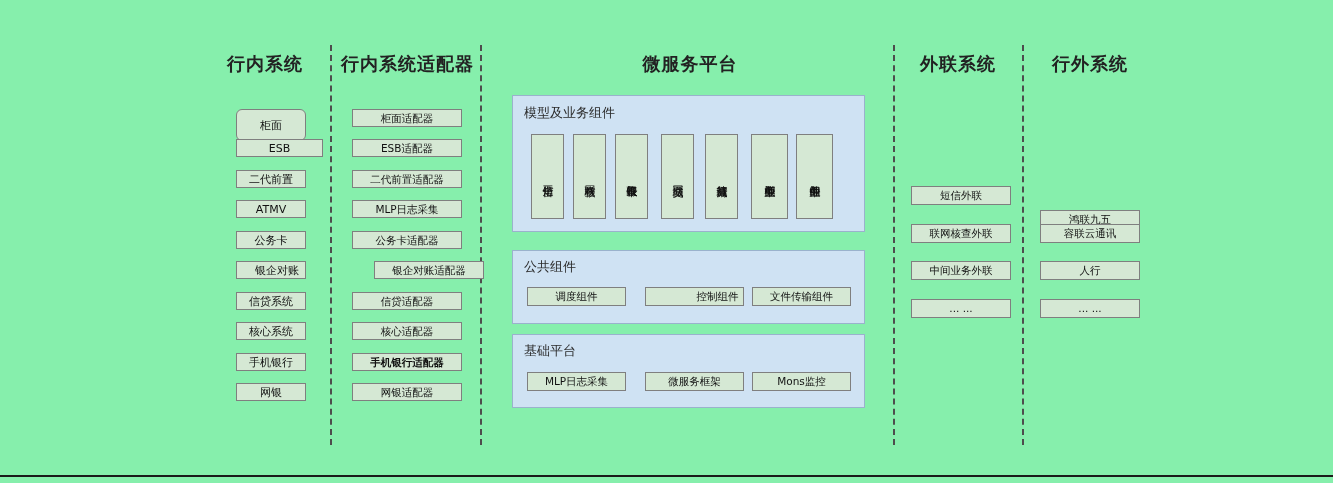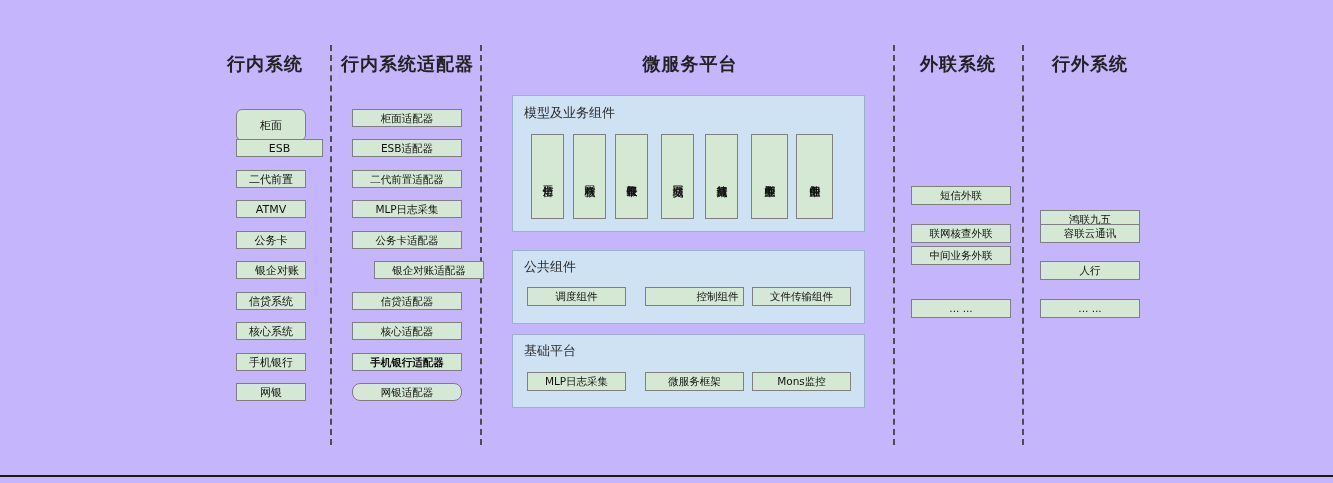--- a/index.html
+++ b/index.html
@@ -9,21 +9,21 @@
     background: #ffffff;
   }
   body {
     font-family: "DejaVu Sans", "Liberation Sans", sans-serif;
     color: #1a1a1a;
   }
   #canvas {
     position: relative;
     width: 1333px;
     height: 483px;
-    background: #c4b5fd;
+    background: #86efac;
     overflow: hidden;
   }
 
   
   .vsep {
     position: absolute;
     top: 45px;
     height: 400px;
     width: 0;
     border-left: 2px dashed #4d4d4d;
@@ -121,21 +121,21 @@
 
   <div class="node small" style="left:352px; top:109px; width:110px; height:18px;">柜面适配器</div>
   <div class="node small" style="left:352px; top:139px; width:110px; height:18px;">ESB适配器</div>
   <div class="node small" style="left:352px; top:170px; width:110px; height:18px;">二代前置适配器</div>
   <div class="node small" style="left:352px; top:200px; width:110px; height:18px;">MLP日志采集</div>
   <div class="node small" style="left:352px; top:231px; width:110px; height:18px;">公务卡适配器</div>
   <div class="node small" style="left:352px; top:261px; width:110px; height:18px;margin-left:22px;">银企对账适配器</div>
   <div class="node small" style="left:352px; top:292px; width:110px; height:18px;">信贷适配器</div>
   <div class="node small" style="left:352px; top:322px; width:110px; height:18px;">核心适配器</div>
   <div class="node small" style="left:352px; top:353px; width:110px; height:18px;font-weight:bold;">手机银行适配器</div>
-  <div class="node small" style="left:352px; top:383px; width:110px; height:18px;border-radius:8px;">网银适配器</div>
+  <div class="node small" style="left:352px; top:383px; width:110px; height:18px;">网银适配器</div>
 
   <div class="panel" style="left:512px; top:95px; width:353px; height:137px;"></div>
   <div class="panel-title" style="left:524px; top:104px;">模型及业务组件</div>
 
   <div class="node vert" style="left:531px; top:134px; width:33px; height:85px;">短信平台</div>
   <div class="node vert" style="left:573px; top:134px; width:33px; height:85px;">联网核查</div>
   <div class="node vert" style="left:615px; top:134px; width:33px; height:85px;">银联及银行卡</div>
   <div class="node vert" style="left:661px; top:134px; width:33px; height:85px;">同城票交</div>
   <div class="node vert" style="left:705px; top:134px; width:33px; height:85px;">城商行清算</div>
   <div class="node vert" style="left:751px; top:134px; width:37px; height:85px;">中间业务模型</div>
@@ -150,21 +150,21 @@
 
   <div class="panel" style="left:512px; top:334px; width:353px; height:74px;"></div>
   <div class="panel-title" style="left:524px; top:342px;">基础平台</div>
 
   <div class="node small" style="left:527px; top:372px; width:99px; height:19px;">MLP日志采集</div>
   <div class="node small" style="left:645px; top:372px; width:99px; height:19px;">微服务框架</div>
   <div class="node small" style="left:752px; top:372px; width:99px; height:19px;text-align:center;">Mons监控</div>
 
   <div class="node small" style="left:911px; top:186px; width:100px; height:19px;">短信外联</div>
   <div class="node small" style="left:911px; top:224px; width:100px; height:19px;">联网核查外联</div>
-  <div class="node small" style="left:911px; top:246px; width:100px; height:19px;">中间业务外联</div>
+  <div class="node small" style="left:911px; top:261px; width:100px; height:19px;">中间业务外联</div>
   <div class="node small" style="left:911px; top:299px; width:100px; height:19px;">... ...</div>
 
   <div class="node small" style="left:1040px; top:186px; width:100px; height:19px;margin-top:24px;">鸿联九五</div>
   <div class="node small" style="left:1040px; top:224px; width:100px; height:19px;">容联云通讯</div>
   <div class="node small" style="left:1040px; top:261px; width:100px; height:19px;">人行</div>
   <div class="node small" style="left:1040px; top:299px; width:100px; height:19px;">... ...</div>
 
 </div>
 
 </body></html>

